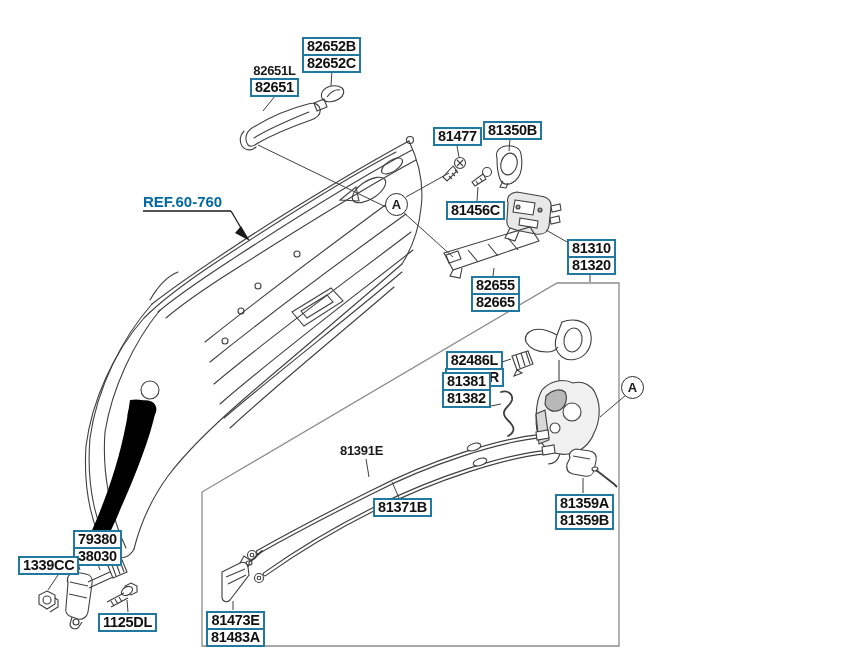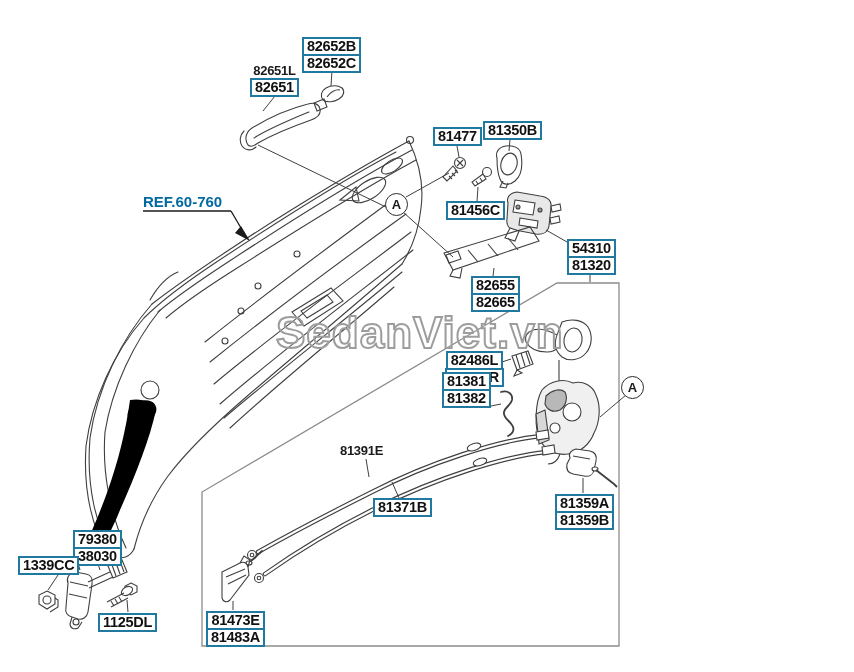--- a/index.html
+++ b/index.html
@@ -223,21 +223,20 @@
       <path d="M583,478 L583,493"></path>
       <path d="M366,459 L369,477"></path>
       <path d="M399,498 L392,482"></path>
       <path d="M233,601 L233,610"></path>
       <path d="M97,561 L100,570"></path>
       <path d="M58,575 L48,590"></path>
       <path d="M127,600 L128,612"></path>
     </g>
   </svg>
 
-  <div class="watermark">SedanViet.vn</div>
 
   <div class="callout" style="left:385px;top:193px">
     <span>A</span>
   </div>
   <div class="callout" style="left:621px;top:376px">
     <span>A</span>
   </div>
 
   <div class="lbl" style="left:302px;top:37px">
     <div class="pbox">82652B</div>
@@ -260,21 +259,21 @@
   <div class="lbl" style="left:446px;top:201px">
     <div class="pbox">81456C</div>
   </div>
 
   <div class="lbl" style="left:471px;top:276px">
     <div class="pbox">82655</div>
     <div class="pbox">82665</div>
   </div>
 
   <div class="lbl" style="left:567px;top:239px">
-    <div class="pbox">54310</div>
+    <div class="pbox">81310</div>
     <div class="pbox">81320</div>
   </div>
 
   <div class="lbl" style="left:445px;top:351px">
     <div class="pbox">82486L</div>
     <div class="pbox">82496R</div>
   </div>
 
   <div class="lbl" style="left:442px;top:372px">
     <div class="pbox">81381</div>

